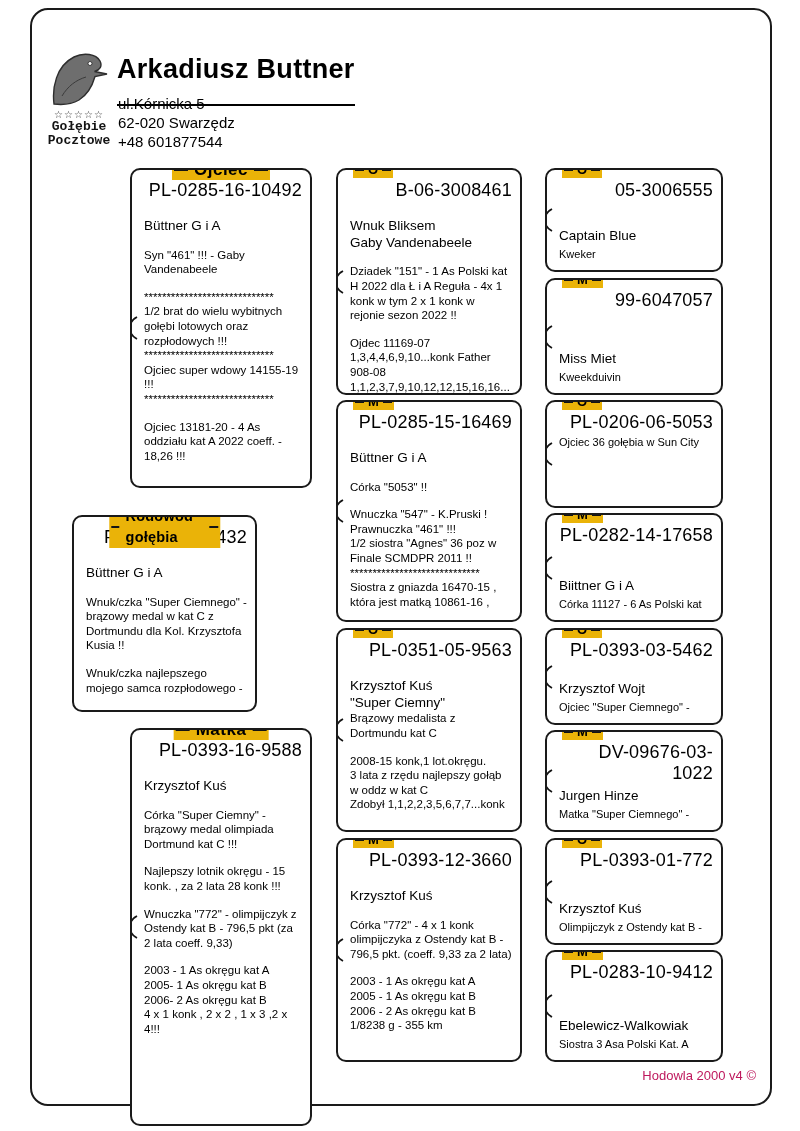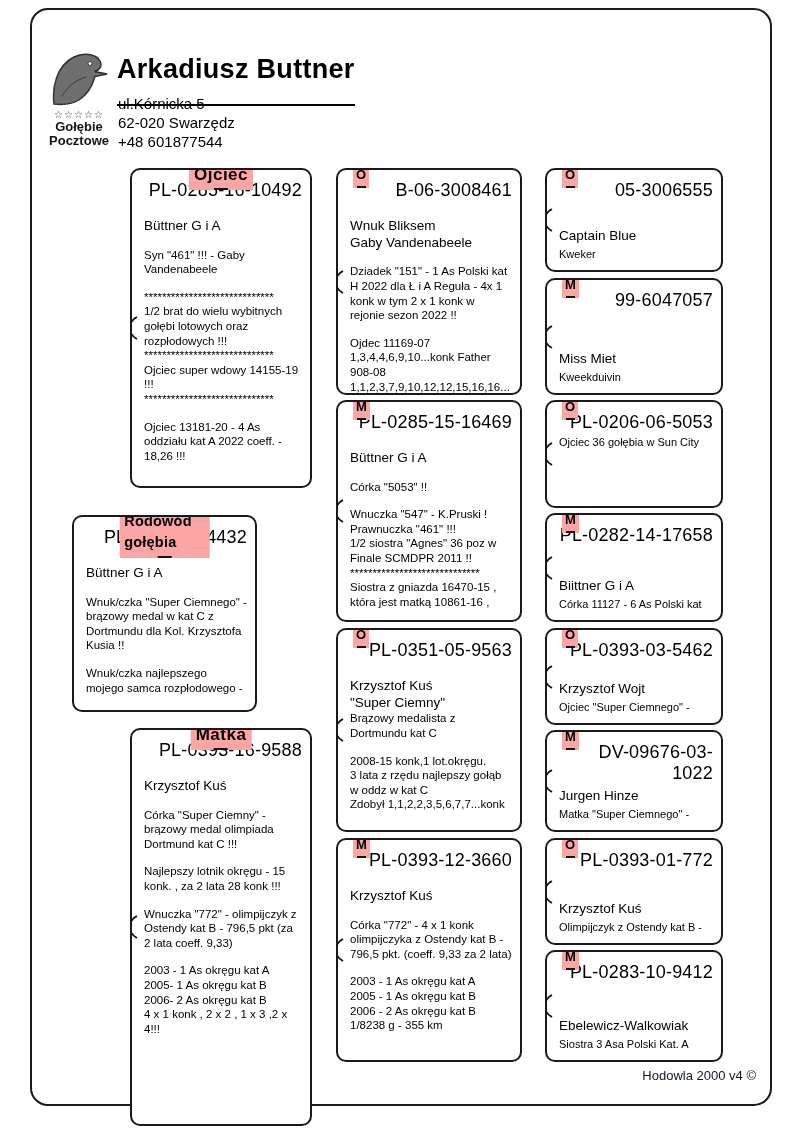--- a/index.html
+++ b/index.html
@@ -3,45 +3,45 @@
 <meta charset="utf-8">
 <style>
   html,body{margin:0;padding:0;background:#fff;}
   #page{position:relative;width:800px;height:1131px;background:#fff;
         font-family:"Liberation Sans", sans-serif;color:#000;overflow:hidden;}
   .frame{position:absolute;left:30px;top:8px;width:738px;height:1094px;
          border:2px solid #1a1a1a;border-radius:18px;}
   
   .logo{position:absolute;left:42px;top:50px;width:74px;text-align:center;color:#2b2b2b;}
   .logo .stars{font-size:10px;letter-spacing:1px;line-height:10px;color:#333;}
-  .logo .lg{font-family:Liberation Sans, sans-serif;font-weight:bold;font-size:13px;line-height:14px;color:#141414;}
+  .logo .lg{font-family:Liberation Mono, monospace;font-weight:bold;font-size:13px;line-height:14px;color:#141414;}
   .breeder-name{position:absolute;left:117px;top:54px;font-size:27px;font-weight:bold;
                 letter-spacing:.3px;border-bottom:2.5px solid #000;padding-bottom:19px;}
   .addr{position:absolute;left:118px;top:94px;font-size:15px;line-height:19px;}
   
   .box{position:absolute;box-sizing:border-box;border:2px solid #1a1a1a;border-radius:10px;
        background:#fff;padding:10px 8px 8px 12px;display:flex;flex-direction:column;overflow:hidden;}
   .ring{font-size:18px;line-height:1.15;letter-spacing:.2px;flex:0 0 auto;text-align:right;}
   .owner{font-size:13.5px;line-height:1.25;margin-top:17px;white-space:pre-line;flex:0 0 auto;}
   .note{font-size:11.5px;line-height:1.27;margin-top:13px;white-space:pre-line;flex:0 0 auto;}
   .detail{font-size:11px;line-height:1.25;margin-top:3px;white-space:pre-line;flex:0 0 auto;}
   .g3 .owner{margin-top:auto;}
   
   .tag{position:absolute;top:-9px;left:15px;display:flex;align-items:center;gap:3px;
-       background:#fca5a5;padding:0 2px;flex-direction:column;}
+       background:#eab308;padding:0 2px;}
   .tag .dash{width:9px;height:2px;background:#141414;}
   .tag .sexl{font-weight:bold;font-size:13px;line-height:17px;padding:0 1px;}
   .tag.center{left:50%;transform:translateX(-50%);top:-11px;}
   .tag.center .dash{width:14px;}
   .tag.center .ttl{font-weight:bold;font-size:17px;line-height:21px;padding:0 3px;letter-spacing:.5px;}
   .tag.center.small .ttl{font-size:14.5px;letter-spacing:.2px;}
   
   .arc{position:absolute;left:-8px;top:50%;width:15px;height:26px;margin-top:-13px;}
   
-  .credit{position:absolute;right:44px;top:1068px;font-size:13px;color:#0f172a;}
+  .credit{position:absolute;right:44px;top:1068px;font-size:13px;color:#be185d;}
 </style>
 </head>
 <body>
 
 <div id="page">
   <div class="frame"></div>
 
   <div class="logo">
     <svg width="66" height="56" viewBox="0 0 66 56">
       <path d="M8 54 C6 38 10 16 28 7 C38 2 50 4 54 11 C56.5 16 54 20 48.5 21.5 L61 24 L49 26.5 C46 37 41 45 33 50 C26 54 16 55 8 54 Z" fill="#6e6e6e" stroke="#2e2e2e" stroke-width="1.4"></path>

